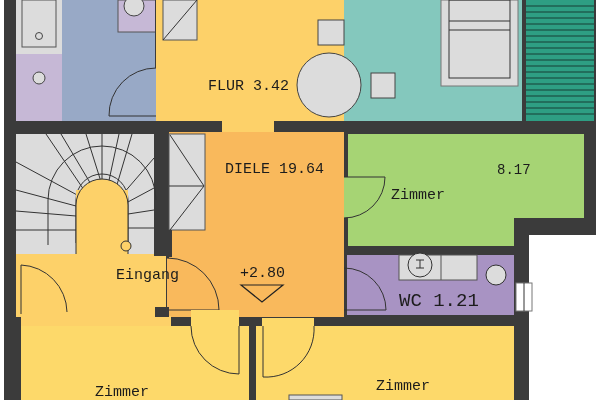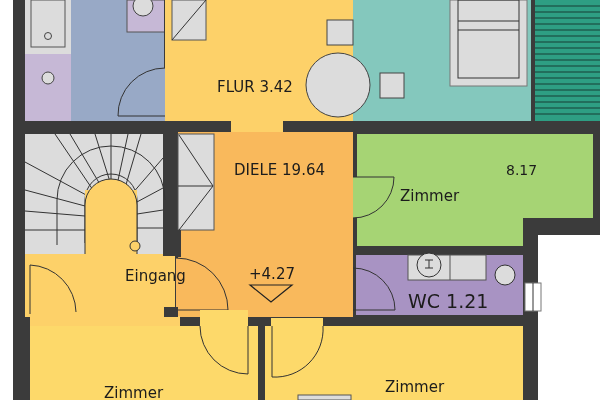--- a/index.html
+++ b/index.html
@@ -1,17 +1,17 @@
 <!DOCTYPE html>
 <html><head>
 <meta charset="utf-8">
 <style>
   html,body{margin:0;padding:0;}
   body{width:600px;height:400px;overflow:hidden;background:#ffffff;position:relative;font-family:"DejaVu Sans","Liberation Sans",sans-serif;}
-  .plan{position:absolute;left:13px;top:0;width:512px;height:400px;}
+  .plan{position:absolute;left:4px;top:0;width:512px;height:400px;font-family:Liberation Mono, monospace;}
   .label{position:absolute;color:#1c1c1c;font-size:14px;white-space:nowrap;letter-spacing:0px;}
   svg{position:absolute;left:0;top:0;}
 </style>
 </head>
 <body>
 
 <div class="plan">
 <svg width="600" height="400" viewBox="0 0 600 400">
 
   <rect x="0" y="0" width="592" height="400" fill="#3b3b3b"></rect>
@@ -153,17 +153,17 @@
     <line x1="259" y1="326" x2="259" y2="377" stroke="#333" stroke-width="1"></line>
     <rect x="285" y="395" width="53" height="5" fill="#dcdcdc" stroke="#555" stroke-width="1"></rect>
   </g>
 </svg>
 
 <span class="label" style="left:204px;top:78px;font-size:15px;">FLUR 3.42</span>
 <span class="label" style="left:221px;top:161px;font-size:15px;">DIELE 19.64</span>
 <span class="label" style="left:387px;top:187px;font-size:15px;">Zimmer</span>
 <span class="label" style="left:493px;top:162px;font-size:14px;text-align:right;">8.17</span>
 <span class="label" style="left:112px;top:267px;font-size:15px;">Eingang</span>
-<span class="label" style="left:236px;top:265px;font-size:15px;">+4.27</span>
+<span class="label" style="left:236px;top:265px;font-size:15px;">+2.80</span>
 <span class="label" style="left:395px;top:290px;font-size:19px;">WC 1.21</span>
 <span class="label" style="left:91px;top:384px;font-size:15px;">Zimmer</span>
 <span class="label" style="left:372px;top:378px;font-size:15px;">Zimmer</span>
 </div>
 
 </body></html>

